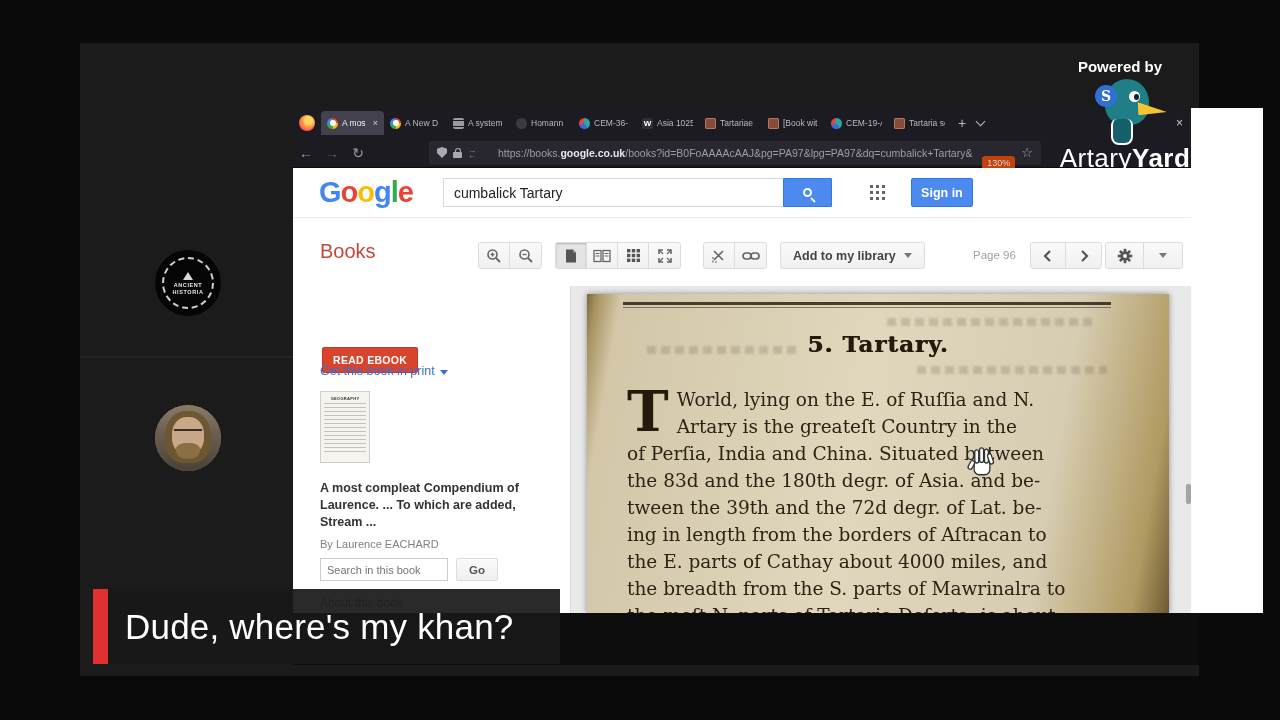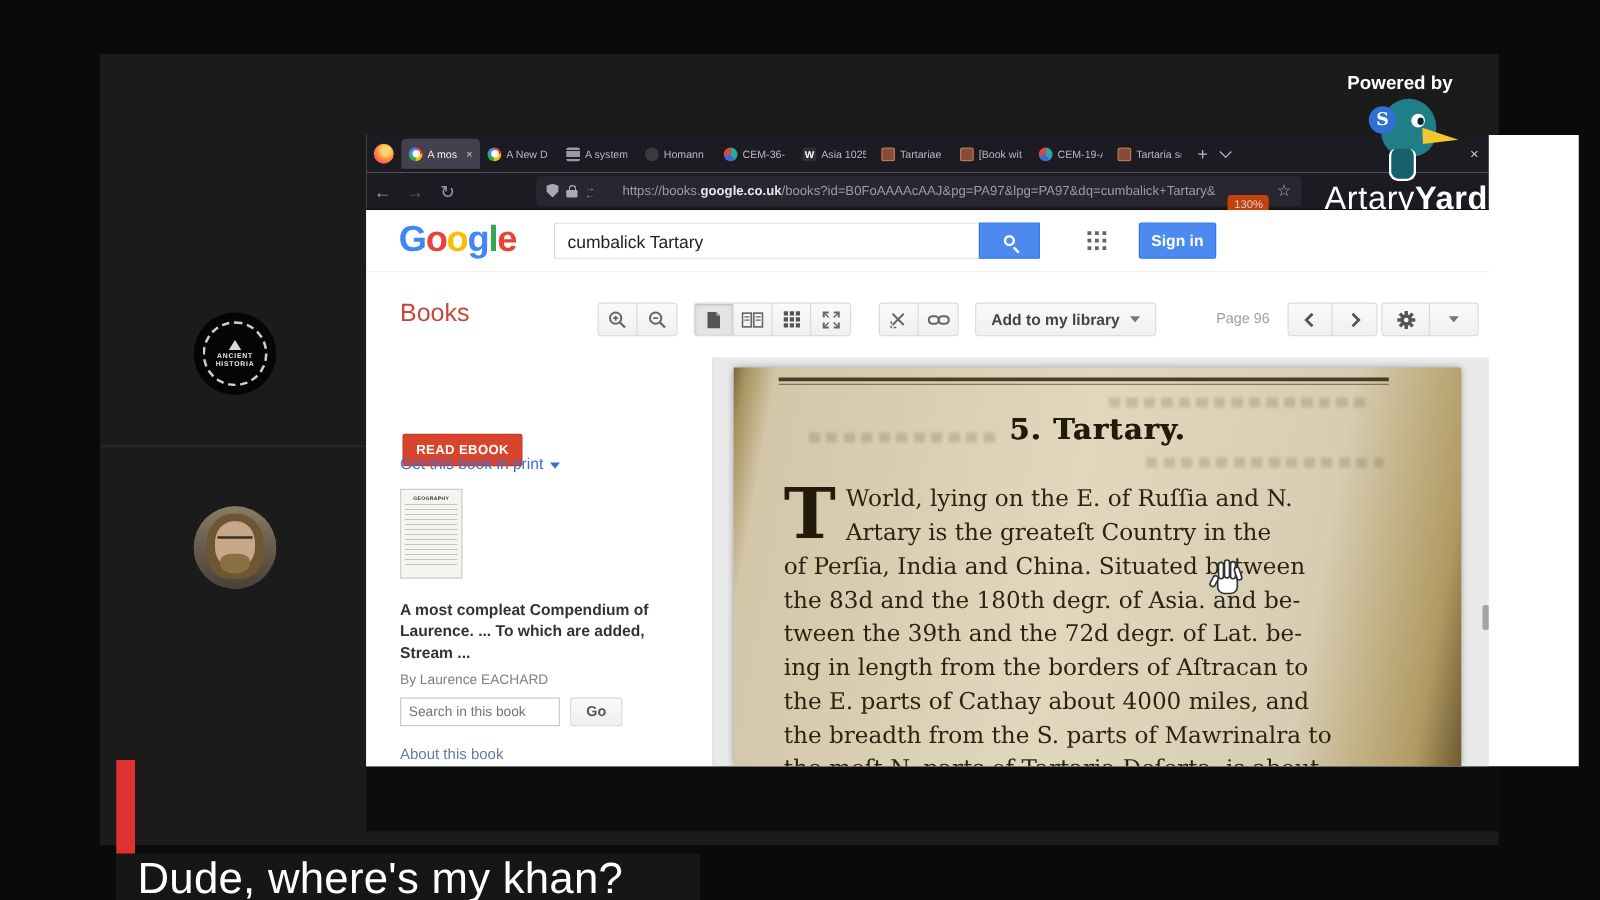--- a/index.html
+++ b/index.html
@@ -171,21 +171,21 @@
   #scan-body { position:absolute; left:40px; top:92px; width:500px;
                font-family:"DejaVu Serif", serif; font-size:18.5px; color:#2c2315; line-height:27px; }
   #dropcap { float:left; font-size:56px; line-height:46px; font-weight:bold; margin:2px 8px 0 0; color:#231a0c;
              font-family:"DejaVu Serif", serif;}
   #scan-body .bl { white-space:nowrap; }
 
   #hand-cursor { left:966px; top:446px; width:32px; height:34px; z-index:30;}
   #v-scrollthumb { left:1186px; top:484px; width:5px; height:20px; background:#a4a4a4; border-radius:2px;}
 
   
-  #caption { left:93px; top:608px; width:467px; height:75px; z-index:50; display:flex;flex-direction:column; }
+  #caption { left:93px; top:589px; width:467px; height:75px; z-index:50; display:flex; }
   #caption .bar { width:15px; height:100%; background:#e03131; flex:none;}
   #caption .box { flex:1; background:rgba(24,24,24,.92); display:flex; align-items:center; }
   #caption .txt { color:#fff; font-size:35px; margin-left:17px; letter-spacing:.2px; }
 
   
   #sy { left:1040px; top:55px; width:160px; height:120px; z-index:60; }
   #sy .pb { position:absolute; left:0; width:160px; top:3px; text-align:center; color:#fff; font-weight:bold; font-size:15px;}
   #duck { position:absolute; left:55px; top:24px; width:66px; height:70px; }
   #duck .head { position:absolute; left:10px; top:0; width:44px; height:46px; background:#1f7e86;
                 border-radius:50% 50% 42% 42%; }

